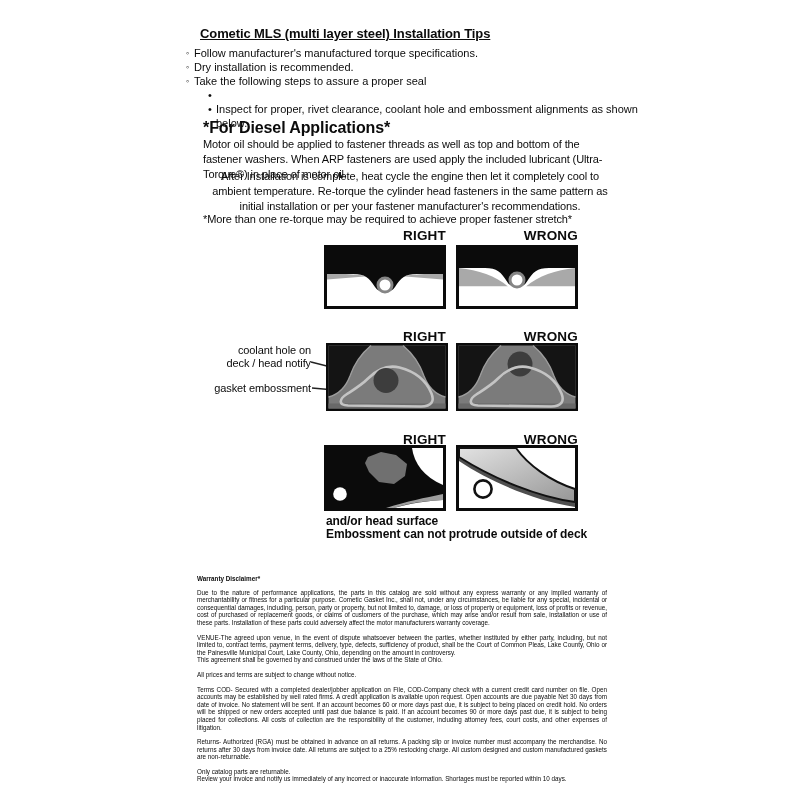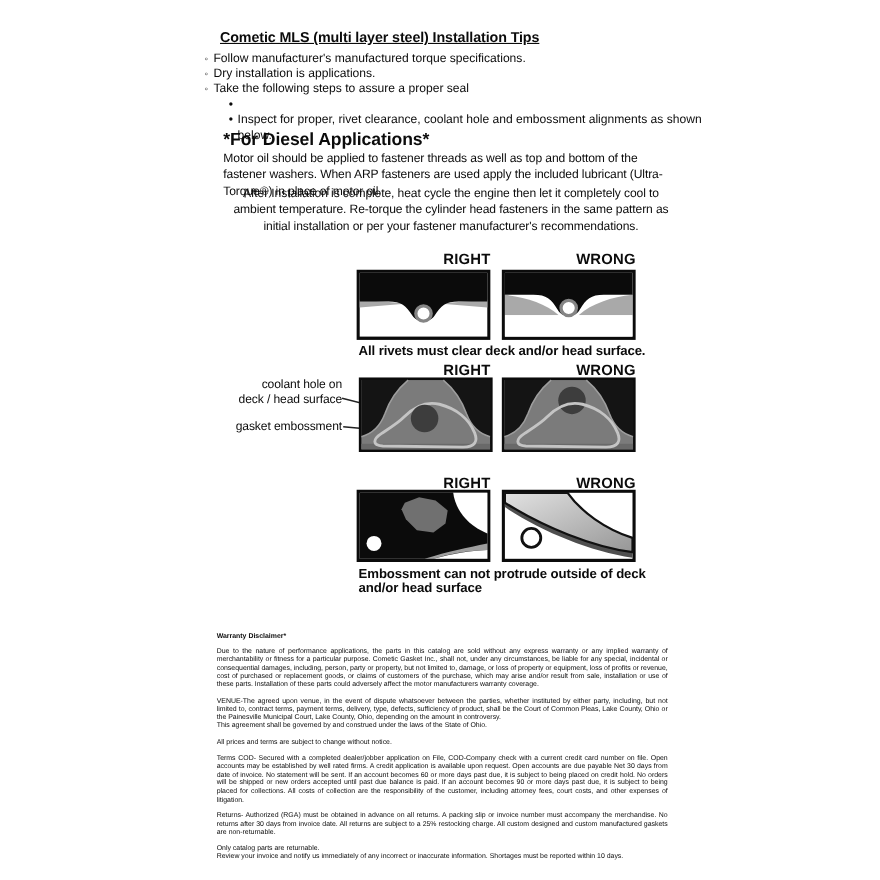--- a/index.html
+++ b/index.html
@@ -31,38 +31,39 @@
 
   <div class="abs title" style="left:200px;top:26px;">Cometic MLS (multi layer steel) Installation Tips</div>
 
   <div class="abs bullets" style="left:186px;top:46px;">
     <div class="bullet-line">
       <span class="bullet-glyph">◦</span>
       <span>Follow manufacturer's manufactured torque specifications.</span>
     </div>
     <div class="bullet-line">
       <span class="bullet-glyph">◦</span>
-      <span>Dry installation is applications.</span>
+      <span>Dry installation is recommended.</span>
     </div>
     <div class="bullet-line">
       <span class="bullet-glyph">◦</span>
       <span>Take the following steps to assure a proper seal</span>
     </div>
     <div class="bullet-line sub-line">
       <span class="sub-glyph">•</span>
     </div>
     <div class="bullet-line sub-line">
       <span class="sub-glyph">•</span>
       <span>Inspect for proper, rivet clearance, coolant hole and embossment alignments as shown below.</span>
     </div>
   </div>
 
   <div class="abs diesel-h" style="left:203px;top:119px;">*For Diesel Applications*</div>
   <div class="abs body-p" style="left:203px;top:137px;">Motor oil should be applied to fastener threads as well as top and bottom of the fastener washers. When ARP fasteners are used apply the included lubricant (Ultra-Torque®) in place of motor oil.</div>
   <div class="abs body-p" style="left:203px;top:169px;text-align:center;">After Installation is complete, heat cycle the engine then let it completely cool to ambient temperature. Re-torque the cylinder head fasteners in the same pattern as initial installation or per your fastener manufacturer's recommendations.</div>
+  <div class="abs body-p" style="left:203px;top:212px;">*More than one re-torque may be required to achieve proper fastener stretch*</div>
 
   <div class="abs dlabel" style="left:324px;top:228px;">RIGHT</div>
   <div class="abs dlabel" style="left:456px;top:228px;">WRONG</div>
 
   <svg class="abs diag" style="left:324px;top:245px;" width="122" height="64" viewBox="0 0 122 64">
     <rect x="1.5" y="1.5" width="119" height="61" fill="#ffffff" stroke="#0b0b0b" stroke-width="3"></rect>
     <polygon points="3,27.5 47,31 3,34.5" fill="#a9a9a9"></polygon>
     <polygon points="119,27.5 75,31 119,34.5" fill="#a9a9a9"></polygon>
     <path d="M3 3 H119 V29 H93 C81 29 77 32.5 71 42 C67 48.5 55 48.5 51 42 C45 32.5 41 29 29 29 H3 Z" fill="#0b0b0b"></path>
     <circle cx="61" cy="40" r="7" fill="#ffffff" stroke="#858585" stroke-width="3"></circle>
@@ -70,28 +71,27 @@
 
   <svg class="abs diag" style="left:456px;top:245px;" width="122" height="64" viewBox="0 0 122 64">
     <rect x="1.5" y="1.5" width="119" height="61" fill="#ffffff" stroke="#0b0b0b" stroke-width="3"></rect>
     <path d="M3 23 C22 25 40 31 52 41.5 L3 41.5 Z" fill="#a9a9a9"></path>
     <path d="M119 23 C100 25 82 31 70 41.5 L119 41.5 Z" fill="#a9a9a9"></path>
     <rect x="3" y="41.5" width="116" height="19.5" fill="#ffffff"></rect>
     <path d="M3 3 H119 V23 H93 C81 23 77 27 71 36.5 C67 44 55 44 51 36.5 C45 27 41 23 29 23 H3 Z" fill="#0b0b0b"></path>
     <circle cx="61" cy="35" r="7" fill="#ffffff" stroke="#858585" stroke-width="3"></circle>
   </svg>
 
-  <div class="abs caption" style="left:326px;top:312px;">All rivets must clear deck and/or head surface.</div>
 
   <div class="abs dlabel" style="left:324px;top:329px;">RIGHT</div>
   <div class="abs dlabel" style="left:456px;top:329px;">WRONG</div>
 
   <div class="abs ann-label" style="left:205px;top:344px;">
     <span style="display:block;">coolant hole on</span>
-    <span style="display:block;">deck / head surface</span>
+    <span style="display:block;">deck / head notify</span>
   </div>
   <div class="abs ann-label" style="left:205px;top:382px;">gasket embossment</div>
 
   <svg class="abs" style="left:300px;top:345px;" width="170" height="60" viewBox="0 0 170 60">
     <line x1="11" y1="17" x2="86" y2="36" stroke="#222" stroke-width="1.3"></line>
     <line x1="12" y1="43" x2="57" y2="47" stroke="#222" stroke-width="1.3"></line>
   </svg>
 
   <svg class="abs diag" style="left:326px;top:343px;" width="122" height="68" viewBox="0 0 122 68">
     <rect x="1.25" y="1.25" width="119.5" height="65.5" fill="#7b7b7b" stroke="#0b0b0b" stroke-width="2.5"></rect>
@@ -136,22 +136,22 @@
         <stop offset="1" stop-color="#969696"></stop>
       </linearGradient>
     </defs>
     <rect x="1.5" y="1.5" width="119" height="63" fill="#ffffff" stroke="#0b0b0b" stroke-width="3"></rect>
     <path d="M3 12 C38 34 82 52 119 57 L119 62 C80 56 36 38 3 16 Z" fill="#4f4f4f"></path>
     <path d="M3 3 H60 C72 20 94 36 119 44 L119 57 C82 52 38 34 3 12 Z" fill="url(#g3w)" stroke="#111" stroke-width="2"></path>
     <circle cx="27" cy="44" r="8.6" fill="#ffffff" stroke="#111" stroke-width="2.6"></circle>
   </svg>
 
   <div class="abs caption" style="left:326px;top:515px;line-height:13px;">
+    <span style="display:block;">and/or head surface</span>
     <span style="display:block;">Embossment can not protrude outside of deck</span>
-    <span style="display:block;">and/or head surface</span>
   </div>
 
   <div class="abs disc" style="left:197px;top:575px;">
     <p class="head no-just">Warranty Disclaimer*</p>
     <p>Due to the nature of performance applications, the parts in this catalog are sold without any express warranty or any implied warranty of merchantability or fitness for a particular purpose.  Cometic Gasket Inc., shall not, under any circumstances, be liable for any special, incidental or consequential damages, including, person, party or property, but not limited to, damage, or loss of property or equipment, loss of profits or revenue, cost of purchased or replacement goods, or claims of customers of the purchase, which may arise and/or result from sale, installation or use of these parts.  Installation of these parts could adversely affect the motor manufacturers warranty coverage.</p>
     <p style="margin-bottom:0;">VENUE-The agreed upon venue, in the event of dispute whatsoever between the parties, whether instituted by either party, including, but not limited to, contract terms, payment terms, delivery, type, defects, sufficiency of product, shall be the Court of Common Pleas, Lake County, Ohio or the Painesville Municipal Court, Lake County, Ohio, depending on the amount in controversy.</p>
     <p class="no-just">This agreement shall be governed by and construed under the laws of the State of Ohio.</p>
     <p class="no-just">All prices and terms are subject to change without notice.</p>
     <p>Terms COD- Secured with a completed dealer/jobber application on File, COD-Company check with a current credit card number on file.  Open accounts may be established by well rated firms.  A credit application is available upon request.  Open accounts are due payable Net 30 days from date of invoice.  No statement will be sent.  If an account becomes 60 or more days past due, it is subject to being placed on credit hold.  No orders will be shipped or new orders accepted until past due balance is paid.  If an account becomes 90 or more days past due, it is subject to being placed for collections.  All costs of collection are the responsibility of the customer, including attorney fees, court costs, and other expenses of litigation.</p>
     <p>Returns- Authorized (RGA) must be obtained in advance on all returns.  A packing slip or invoice number must accompany the merchandise.  No returns after 30 days from invoice date.  All returns are subject to a 25% restocking charge.  All custom designed and custom manufactured gaskets are non-returnable.</p>

